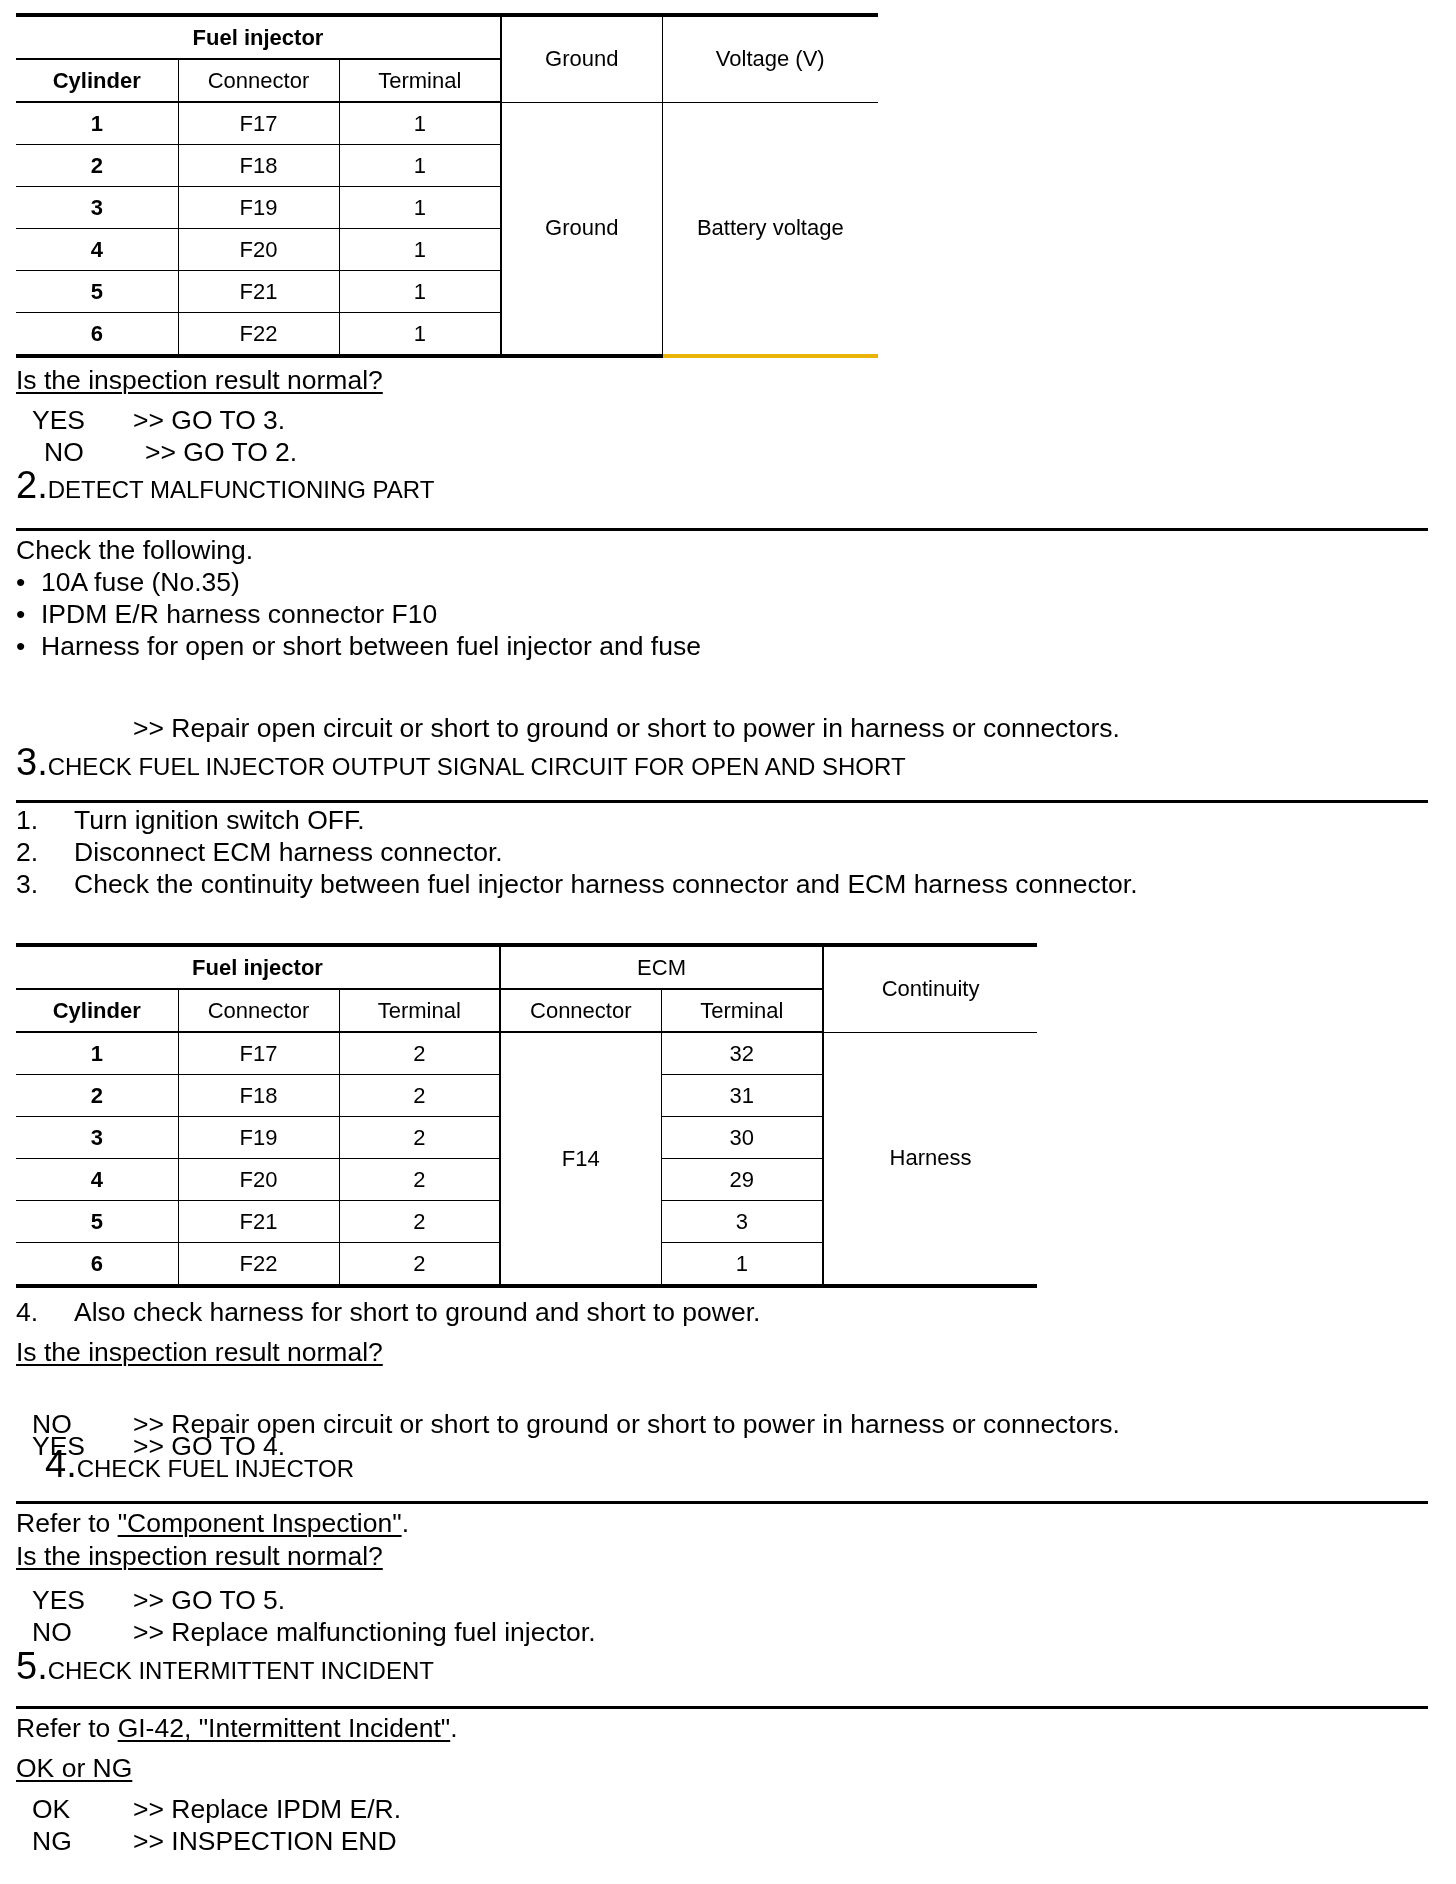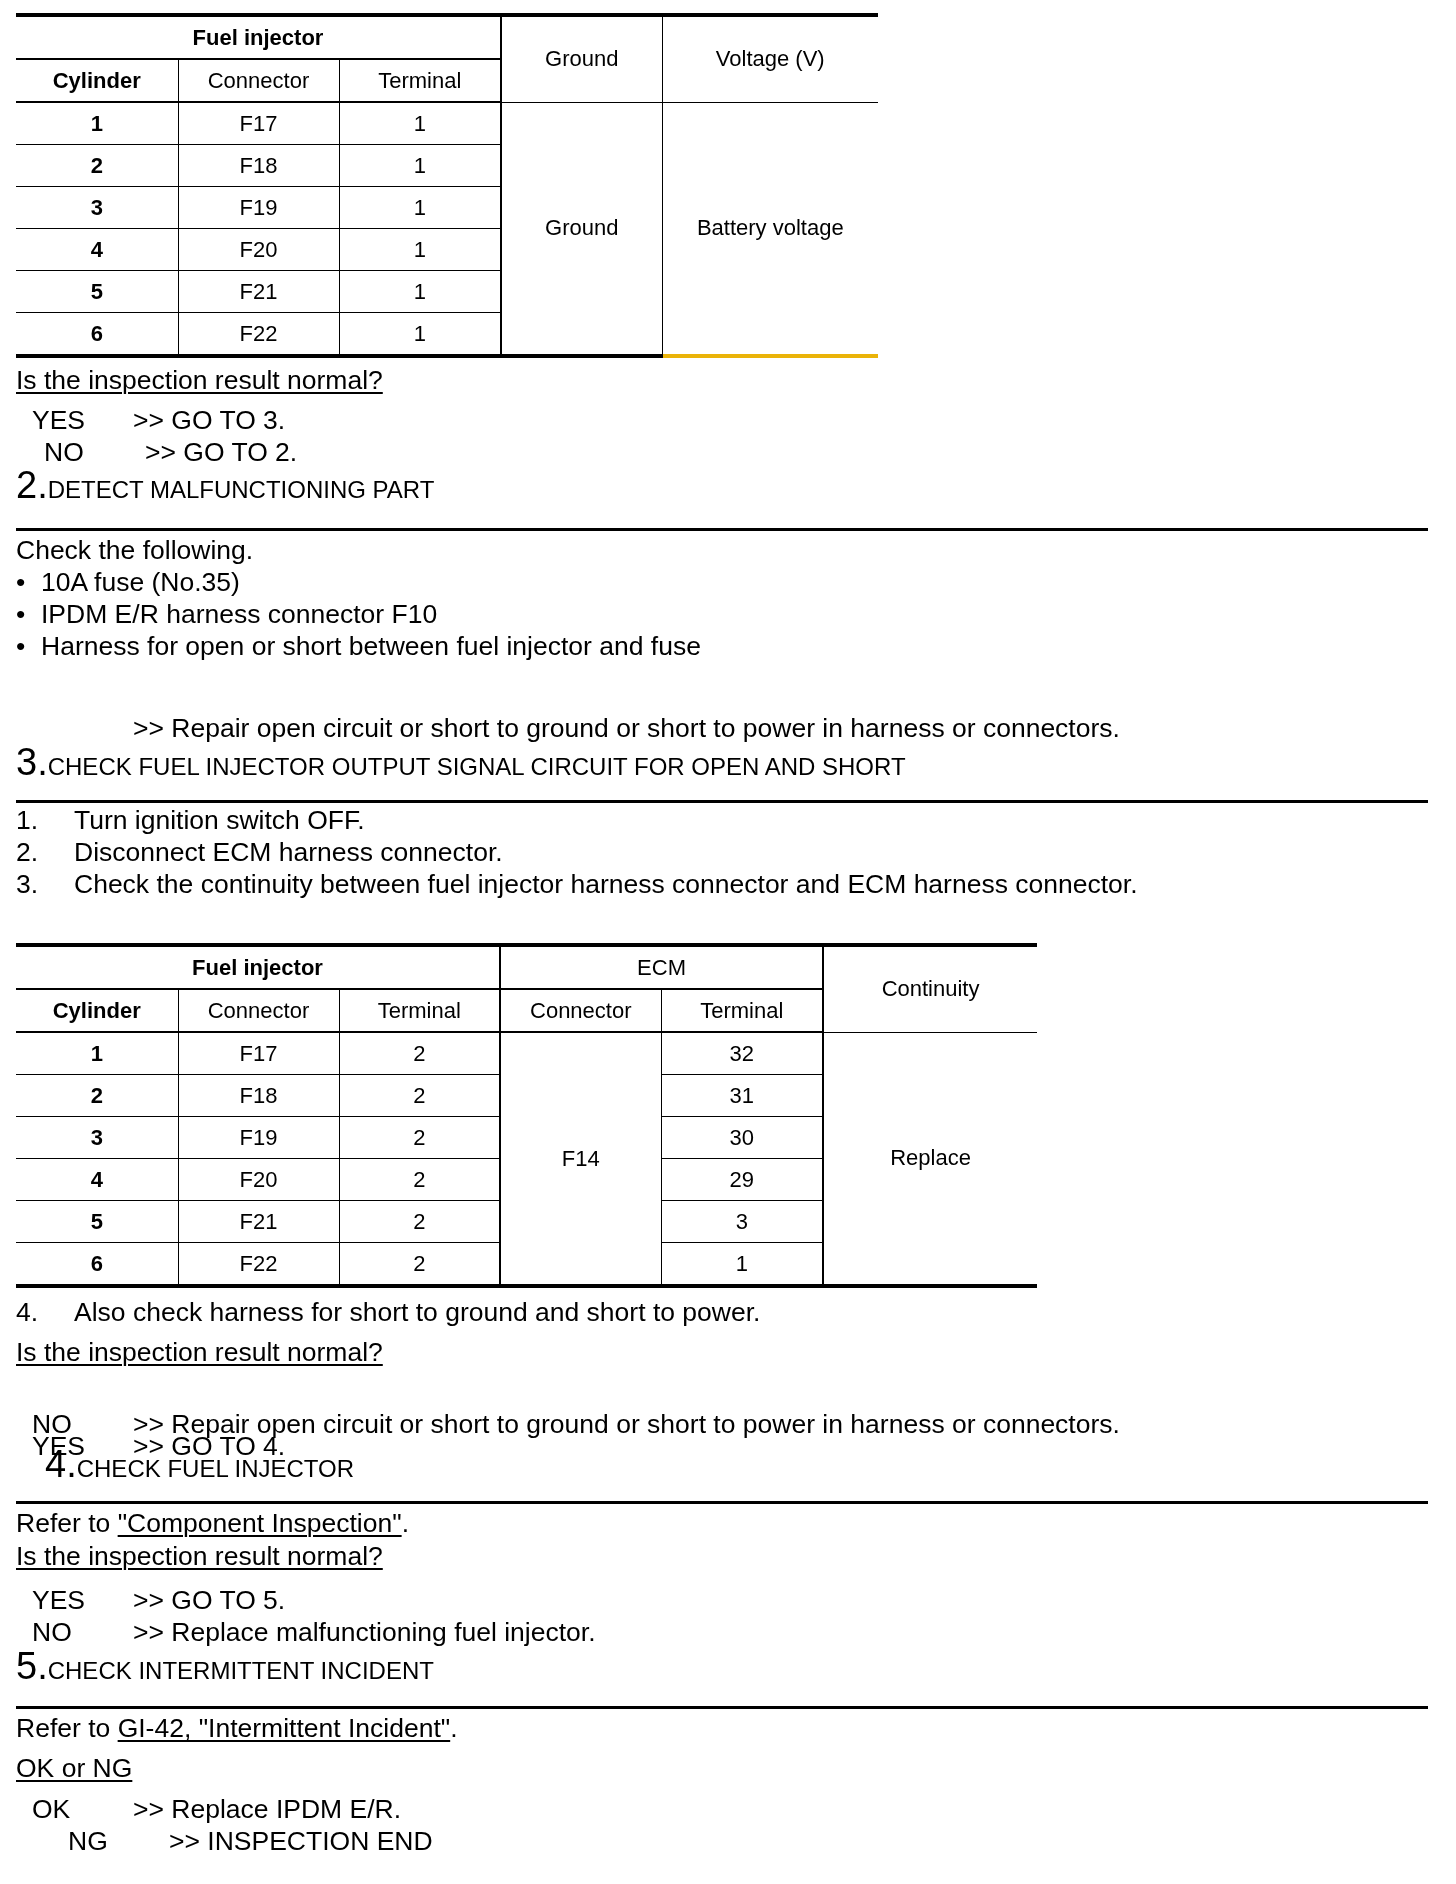--- a/index.html
+++ b/index.html
@@ -152,21 +152,21 @@
     <td>Terminal</td>
     <td style="border-left:2.5px solid #000">Connector</td>
     <td>Terminal</td>
   </tr>
   <tr>
     <td class="lb">1</td>
     <td>F17</td>
     <td>2</td>
     <td rowspan="6" style="border-left:2.5px solid #000; border-bottom:4px solid #000">F14</td>
     <td>32</td>
-    <td rowspan="6" class="rb" style="border-left:2.5px solid #000; border-bottom:4px solid #000">Replace</td>
+    <td rowspan="6" class="rb" style="border-left:2.5px solid #000; border-bottom:4px solid #000">Harness</td>
   </tr>
   <tr>
     <td class="lb">2</td>
     <td>F18</td>
     <td>2</td>
     <td>31</td>
   </tr>
   <tr>
     <td class="lb">3</td>
     <td>F19</td>
@@ -224,15 +224,15 @@
   <span class="num">5.</span><span class="title">CHECK INTERMITTENT INCIDENT</span>
 </div>
 <div class="rule" style="top:1706px;"></div>
 <div class="abs txt" style="left:16px; top:1713px;">
   <span>Refer to </span><span class="ul">GI-42, "Intermittent Incident"</span><span>.</span>
 </div>
 <div class="abs txt ul" style="left:16px; top:1753px;">OK or NG</div>
 <div class="ans" style="top:1794px;">
   <span class="k">OK</span><span>&gt;&gt; Replace IPDM E/R.</span>
 </div>
-<div class="ans" style="top:1826px;margin-left:36px;">
+<div class="ans" style="top:1826px;">
   <span class="k">NG</span><span>&gt;&gt; INSPECTION END</span>
 </div>
 
 </body></html>

